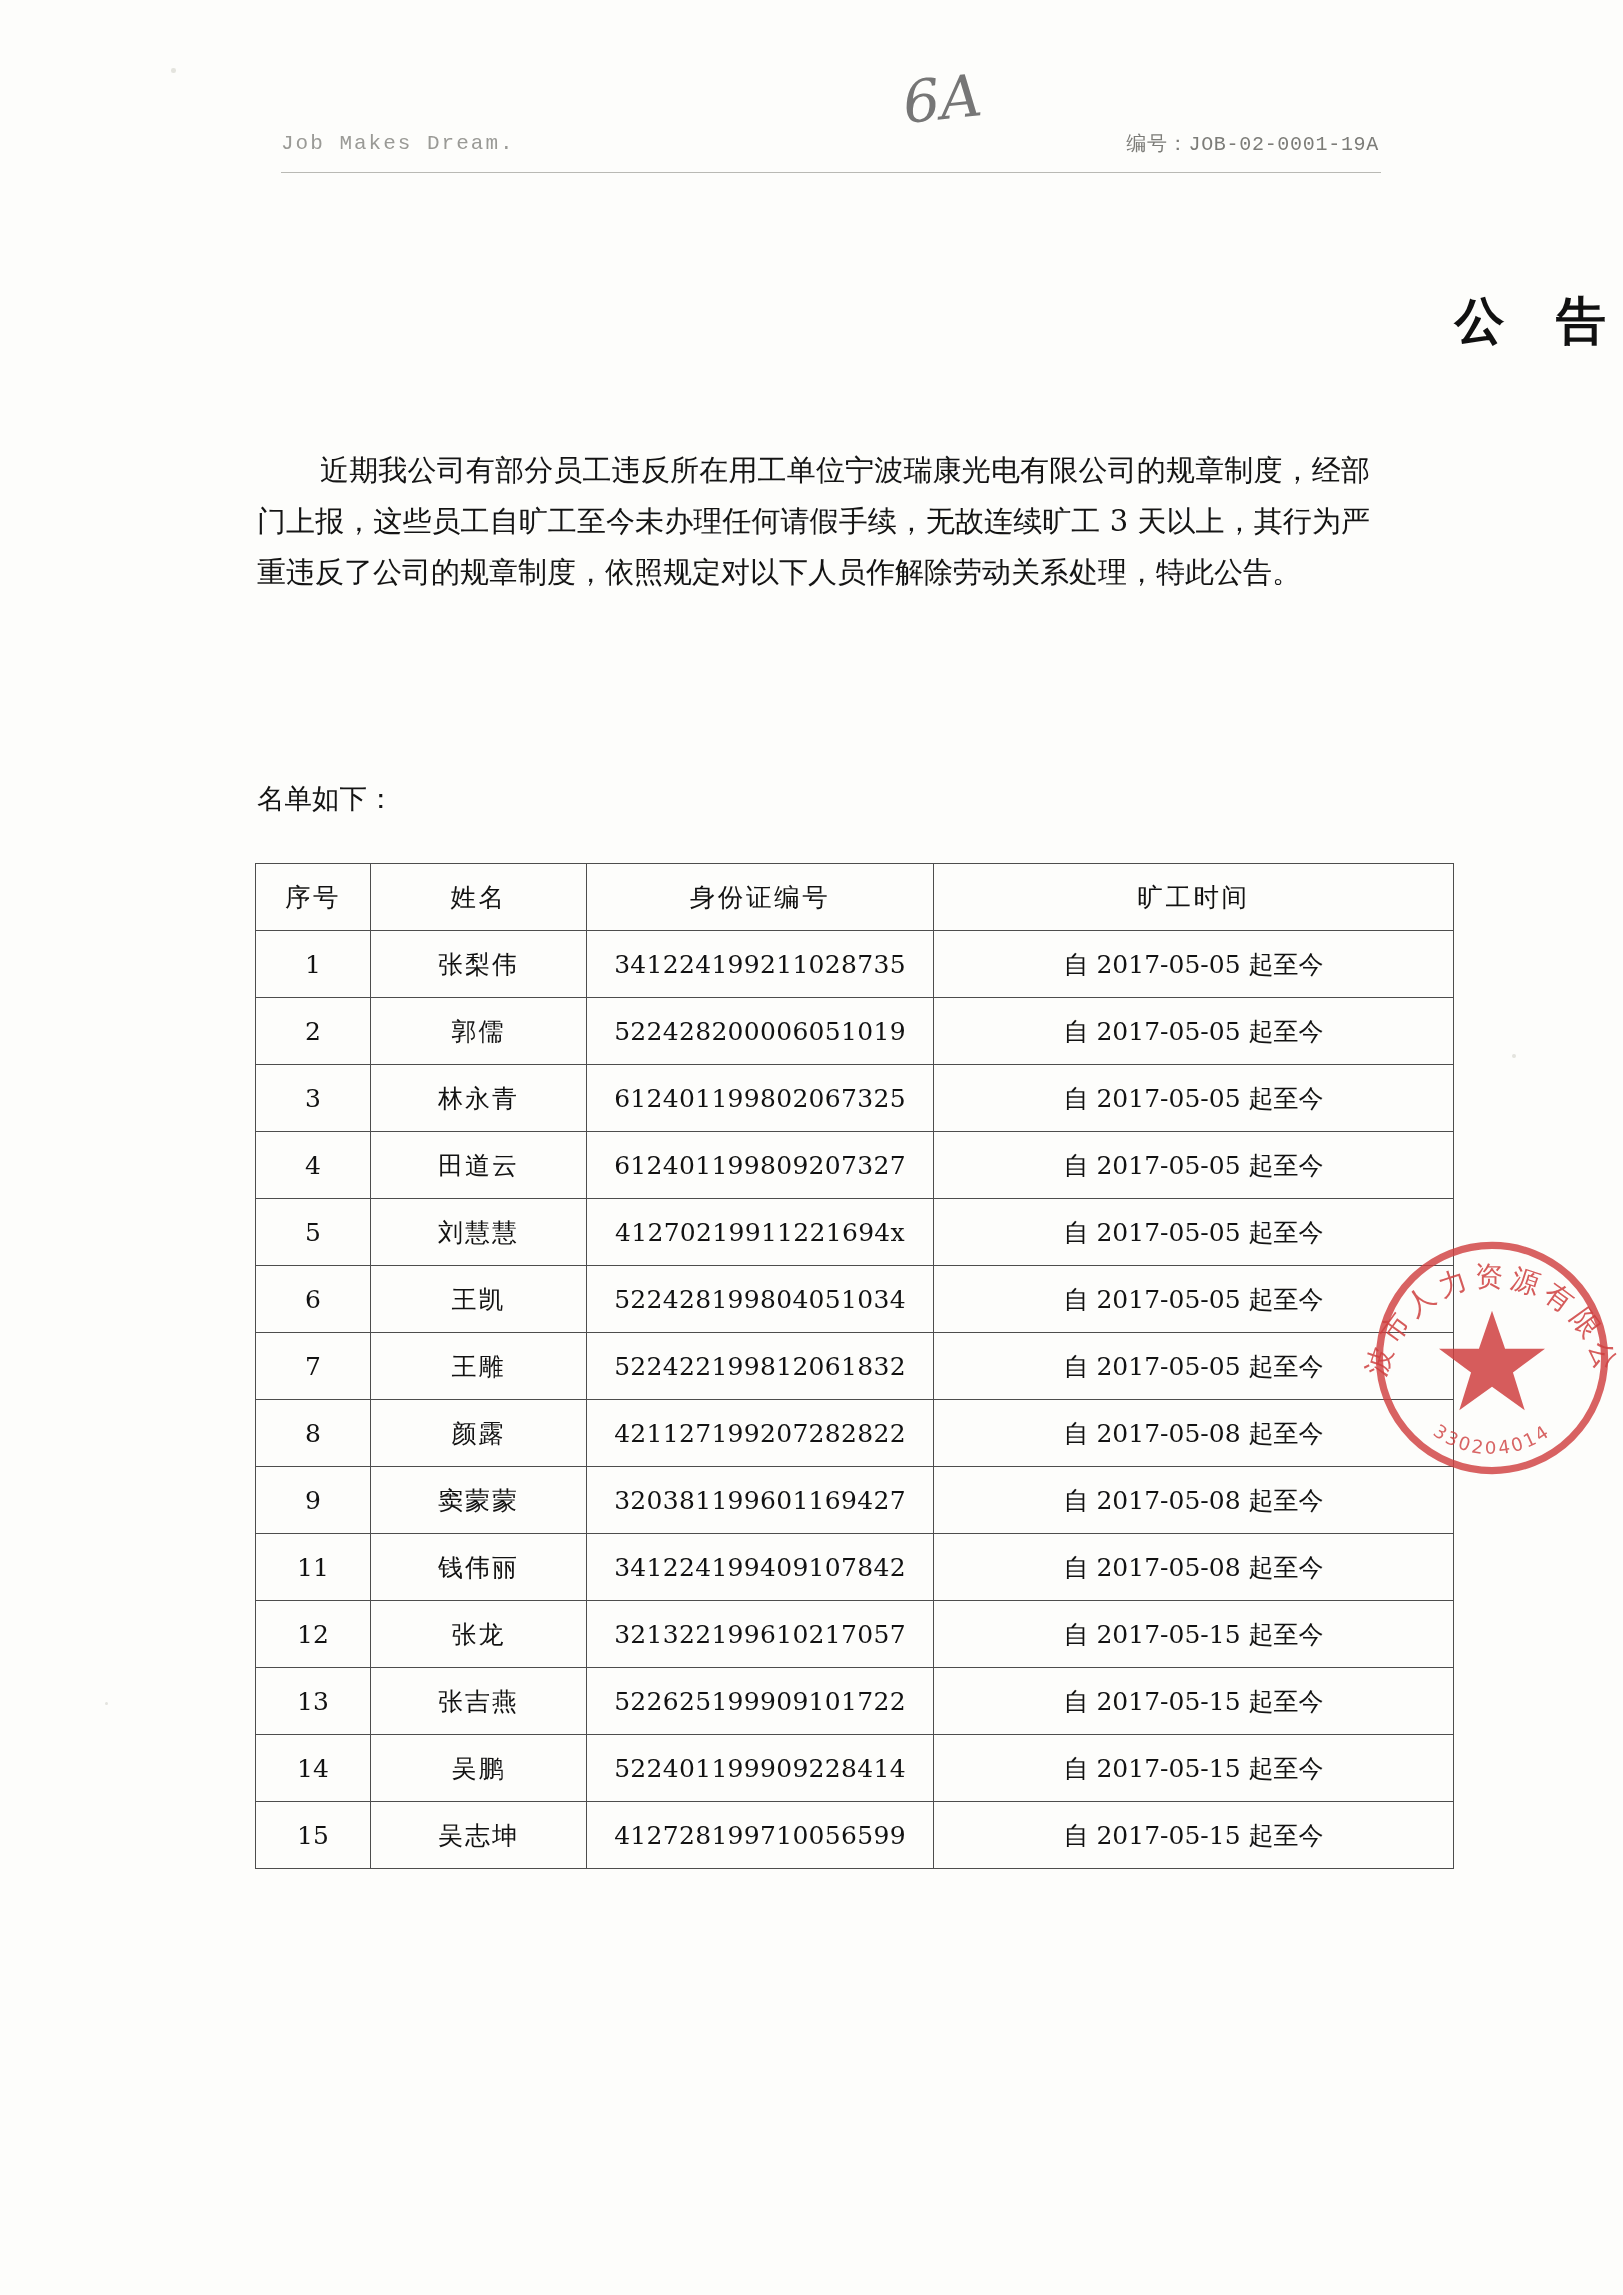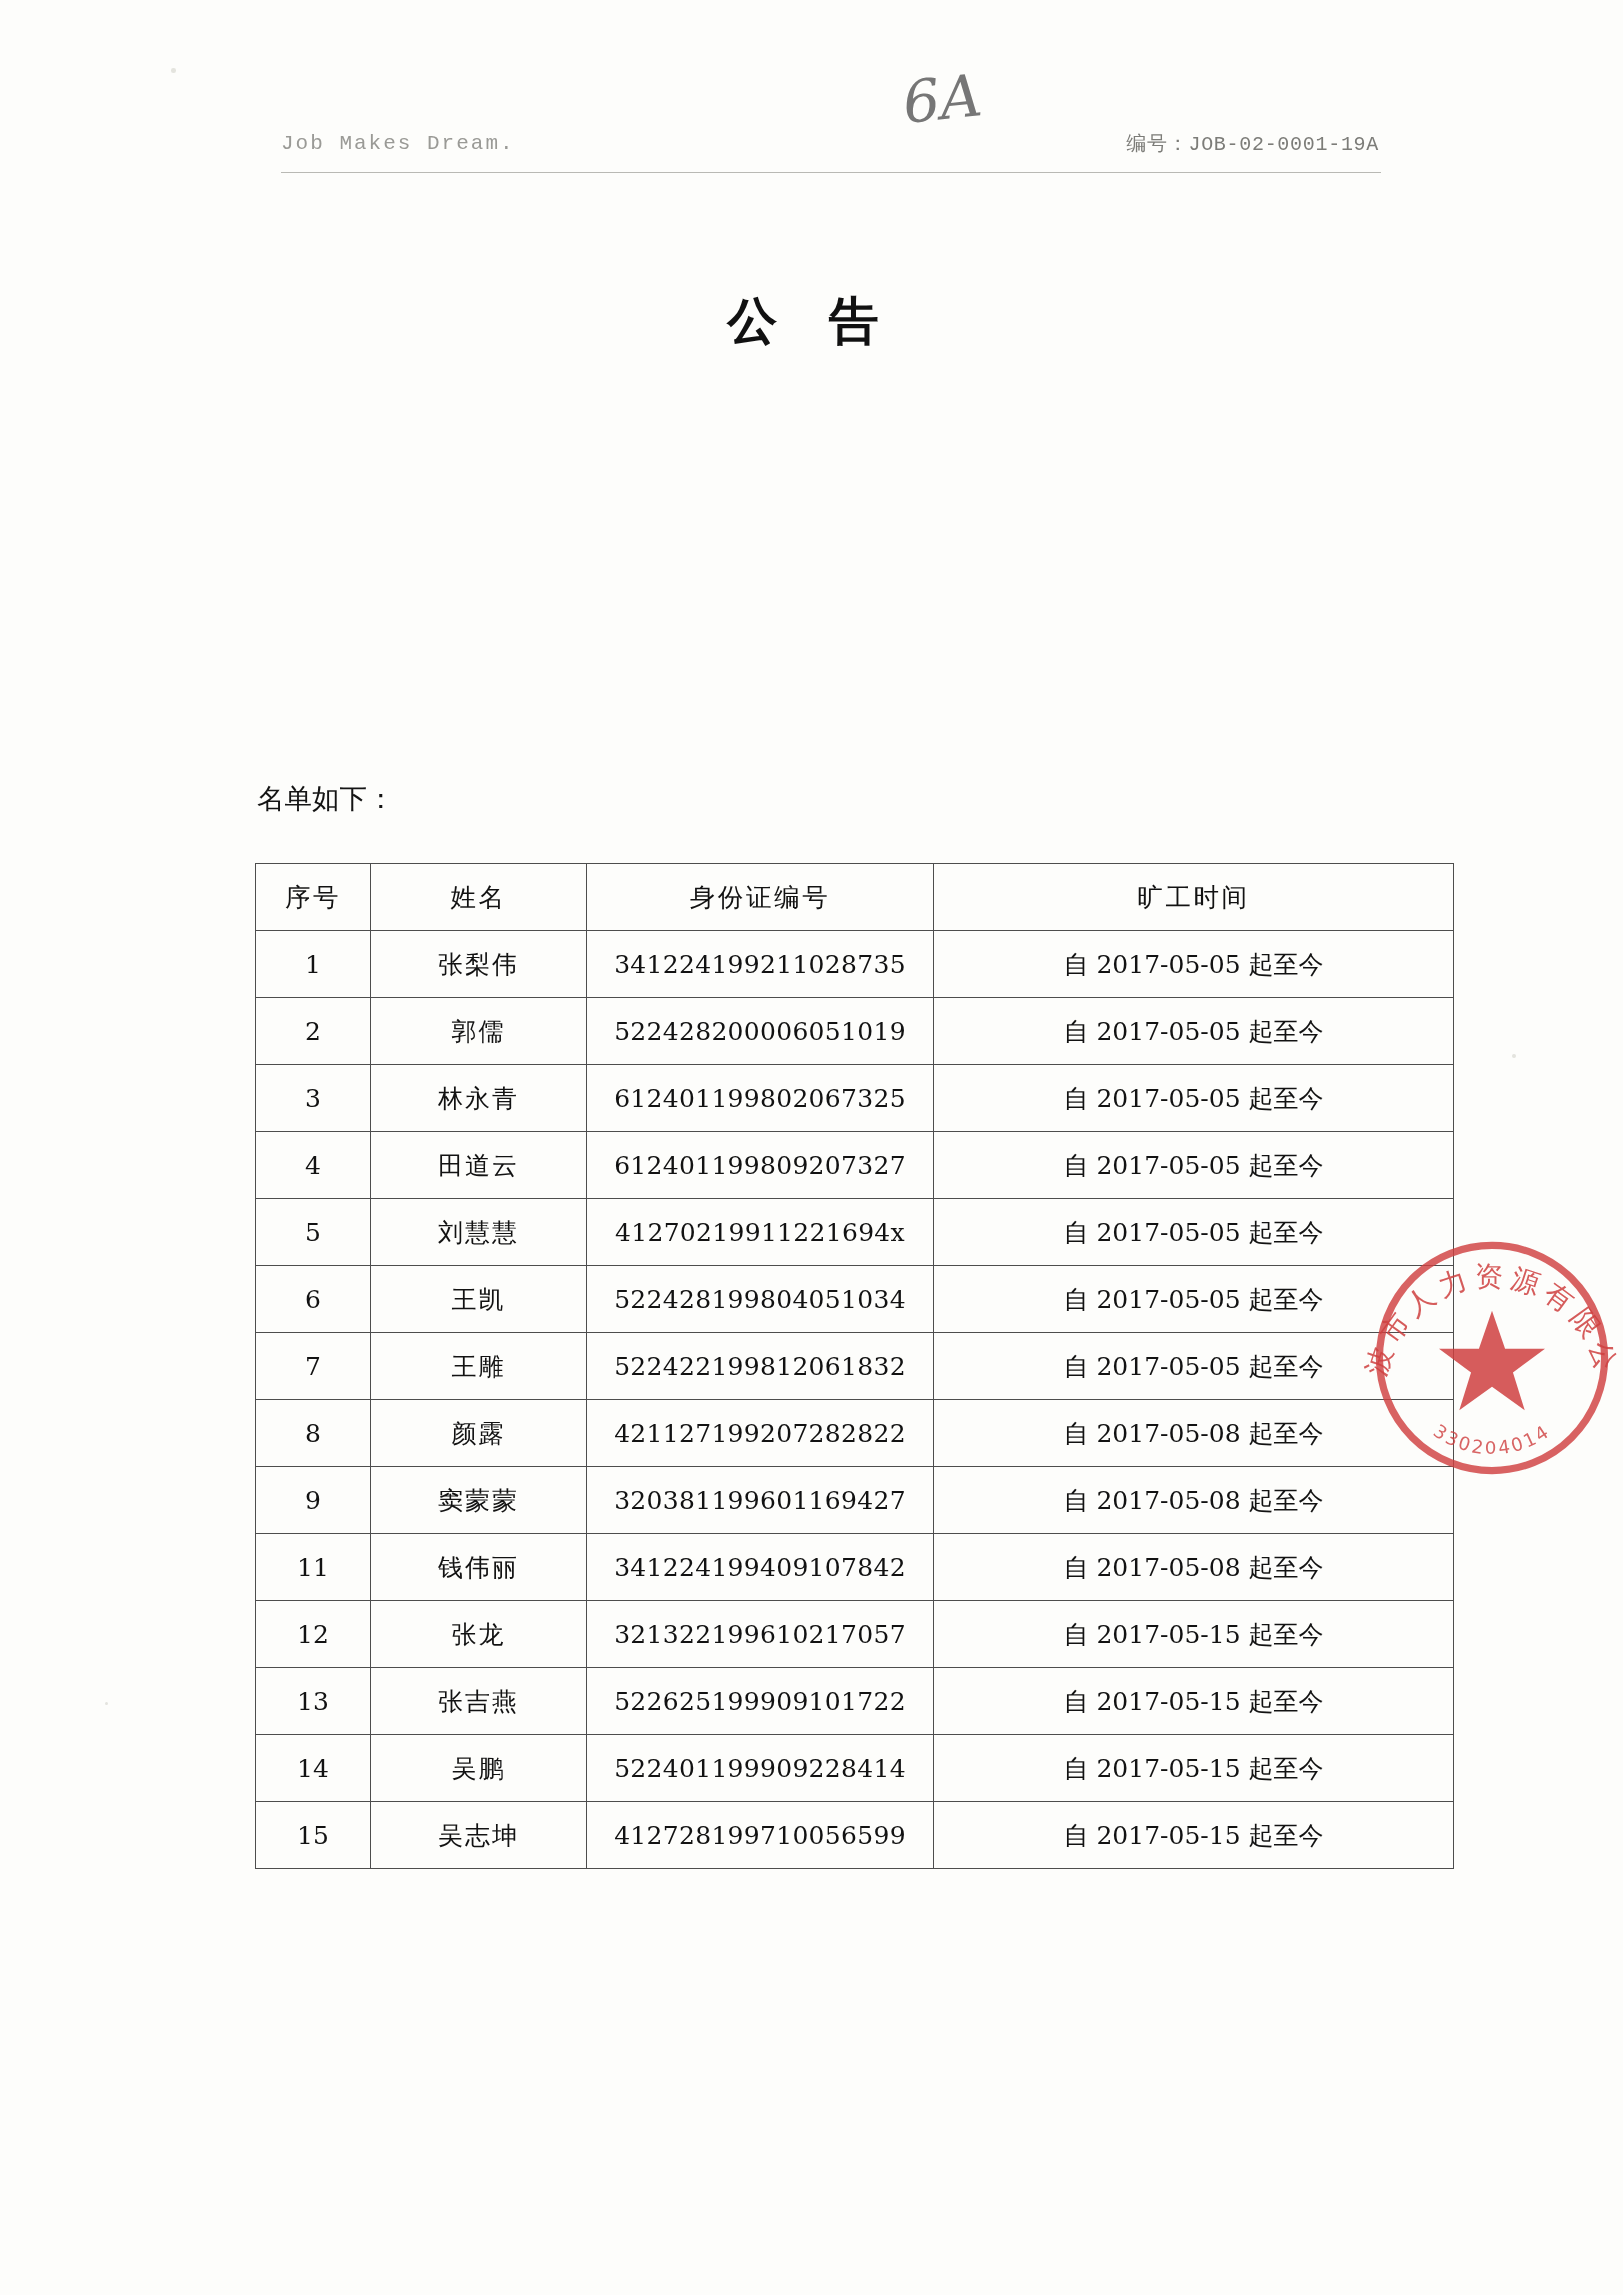--- a/index.html
+++ b/index.html
@@ -68,21 +68,21 @@
     transform: rotate(-6deg);
     opacity: .75;
   }
 
   
   .title {
     position: absolute;
     left: 0;
     right: 0;
     top: 288px;
-    text-align: center;
+    text-align: right;
     font-family: "DejaVu Serif", serif;
     font-size: 50px;
     font-weight: bold;
     letter-spacing: 17px;
     color: #111;
   }
 
   
   .body-text {
     position: absolute;
@@ -169,20 +169,21 @@
 
   <div class="header">
     <div class="header-slogan">Job Makes Dream.</div>
     <div class="header-code">编号：JOB-02-0001-19A</div>
     <div class="header-rule"></div>
   </div>
   <div class="handwriting">6A</div>
 
   <div class="title">公 告</div>
 
+  <div class="body-text">近期我公司有部分员工违反所在用工单位宁波瑞康光电有限公司的规章制度，经部门上报，这些员工自旷工至今未办理任何请假手续，无故连续旷工 3 天以上，其行为严重违反了公司的规章制度，依照规定对以下人员作解除劳动关系处理，特此公告。</div>
 
   <div class="list-label">名单如下：</div>
 
   <div class="table-wrap">
     <table class="roster">
       <colgroup>
         <col class="c-idx">
           <col class="c-name">
           <col class="c-id">
           <col class="c-date">

